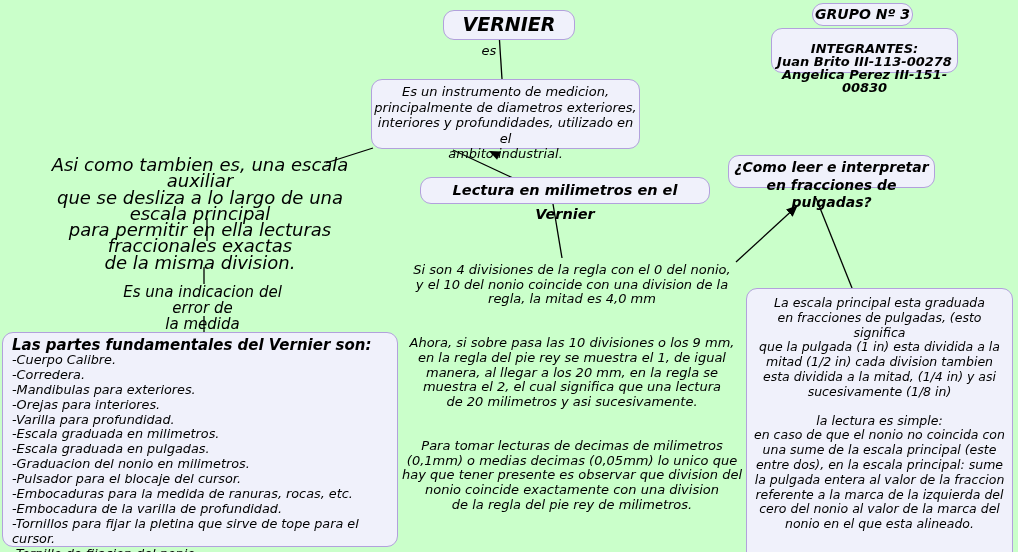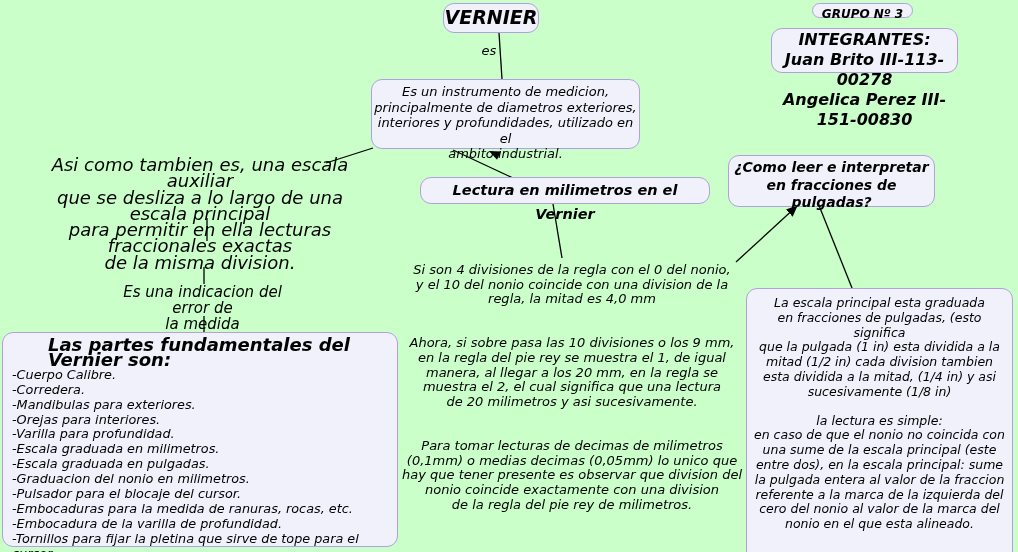--- a/index.html
+++ b/index.html
@@ -13,35 +13,35 @@
   svg.wires line { stroke:#000; stroke-width:1.3; }
   svg.wires path.arrowhead, svg.wires marker path { fill:#000; }
 
   .node {
     position:absolute; box-sizing:border-box;
     background:#f0f1fb; border:1.5px solid #b2a1dc; border-radius:11px;
     text-align:center; white-space:pre-line;
   }
   .label-node { position:absolute; box-sizing:border-box; text-align:center; white-space:pre-line; }
 
-  #vernier-box   { left:443px; top:3px;   width:96px; height:30px; font-size:19px; line-height:27px; font-weight:bold;text-align:center; }
+  #vernier-box   { left:443px; top:10px;   width:132px; height:30px; font-size:19px; line-height:27px; font-weight:bold;text-align:center; }
   #es-label      { left:475px; top:43px;  width:28px;  font-size:13px; }
   #definition-box{ left:371px; top:79px;  width:269px; height:70px; font-size:13px; line-height:15.5px; padding-top:4px; }
-  #grupo-box     { left:812px; top:3px;   width:101px; height:15px; font-size:12px; line-height:20px; font-weight:bold; }
-  #integrantes-box{ left:771px; top:28px; width:187px; height:45px; font-size:16px; line-height:20px; font-weight:bold; padding-top:1px; }
+  #grupo-box     { left:812px; top:3px;   width:101px; height:23px; font-size:14px; line-height:20px; font-weight:bold; }
+  #integrantes-box{ left:771px; top:28px; width:187px; height:45px; font-size:13px; line-height:13px; font-weight:bold; padding-top:13px; }
   #asi-text      { left:38px;  top:157px; width:324px; font-size:18px; line-height:16.3px; }
   #apreciacion-box{ left:155px; top:241px; width:96px; height:26px; font-size:14px; line-height:23px; font-weight:bold; }
   #error-text    { left:105px; top:284px; width:195px; font-size:15px; line-height:16px; }
   #partes-box    { left:2px;   top:332px; width:396px; height:215px; text-align:left; font-size:12.8px; line-height:14.9px; padding:5px 9px; white-space:normal; }
-  #partes-box .partes-title { font-size:18px; font-weight:bold;margin-left:36px; }
+  #partes-box .partes-title { font-size:15px; font-weight:bold; }
   #partes-box .partes-items { white-space:pre-line; }
   #lectura-box   { left:420px; top:177px; width:290px; height:27px; font-size:14.5px; line-height:24px; font-weight:bold; }
   #center-text   { left:400px; top:248px; width:344px; font-size:13px; line-height:14.8px; }
   #center-text p, #escala-box p { margin:0 0 14px 0; white-space:pre-line; }
-  #como-box      { left:728px; top:155px; width:207px; height:52px; font-size:14px; line-height:17.5px; font-weight:bold; padding-top:3px; }
+  #como-box      { left:728px; top:155px; width:207px; height:33px; font-size:14px; line-height:17.5px; font-weight:bold; padding-top:3px; }
   #escala-box    { left:746px; top:288px; width:267px; height:298px; font-size:12.5px; line-height:14.8px; padding:7px 5px; white-space:normal; }
 </style>
 </head>
 <body>
 
 <div class="canvas">
 
   <svg class="wires">
     <defs>
       <marker id="arw" markerWidth="13" markerHeight="11" refX="10.5" refY="5" orient="auto" markerUnits="userSpaceOnUse">

